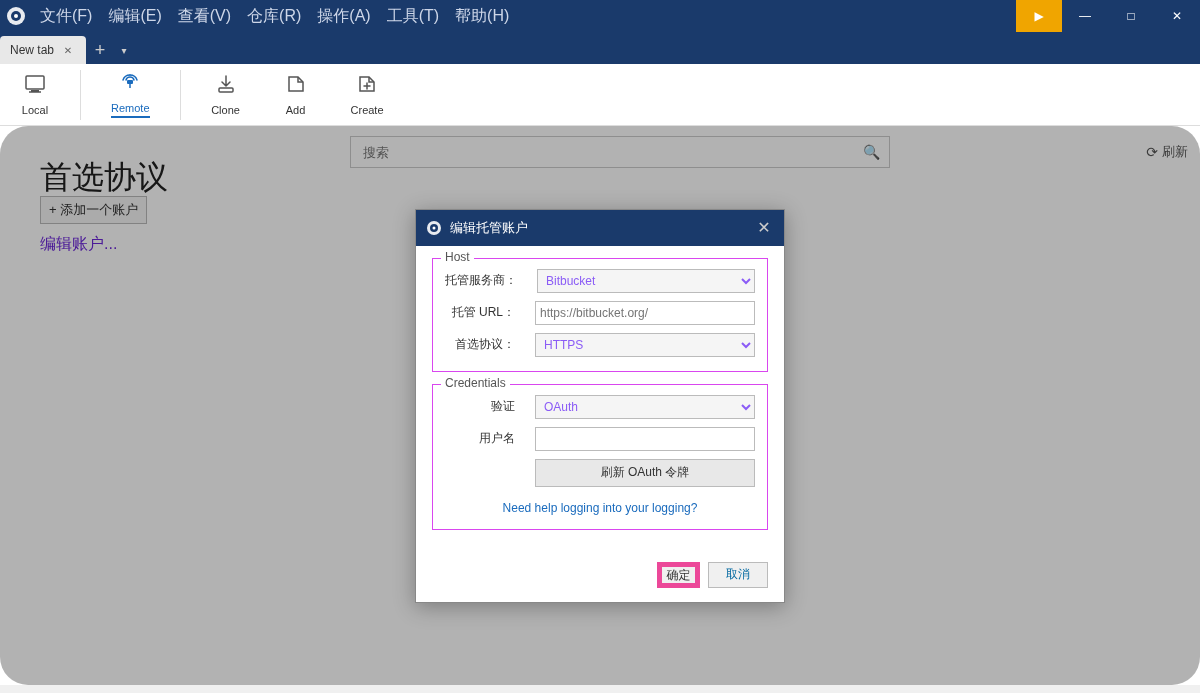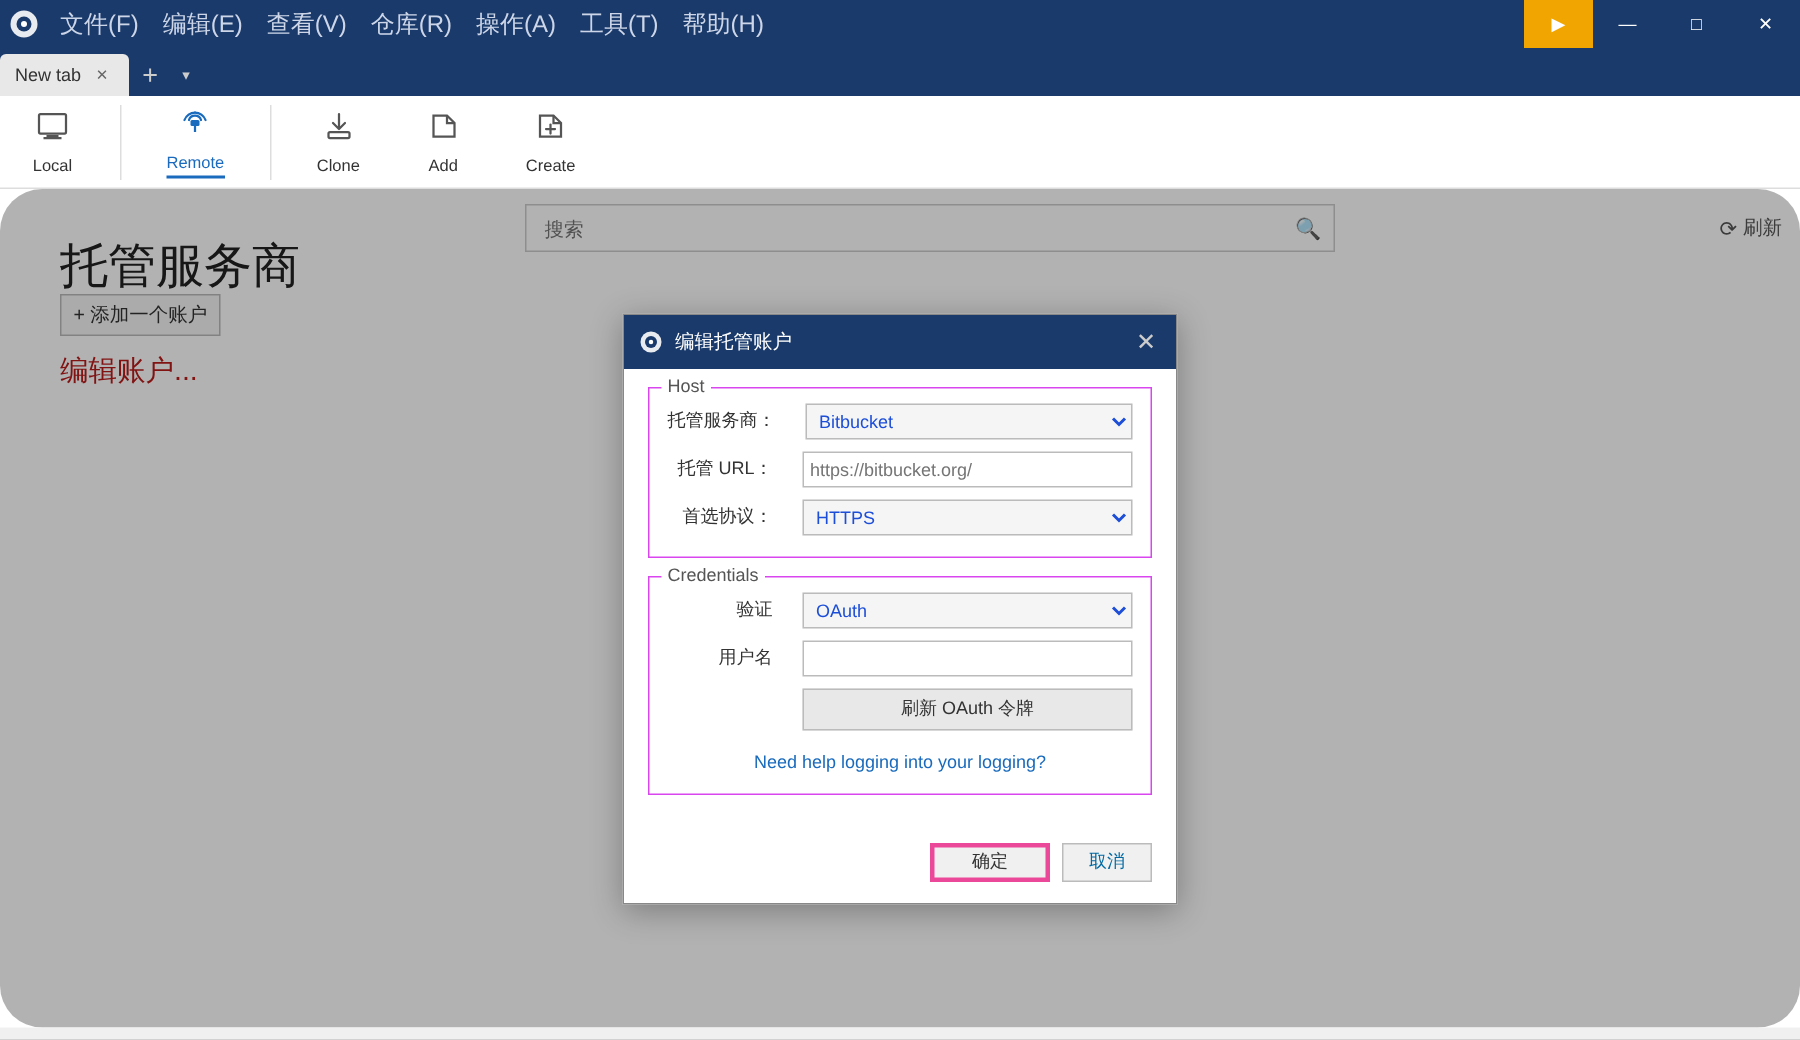--- a/index.html
+++ b/index.html
@@ -185,22 +185,22 @@
       gap: 6px;
       padding: 4px 8px;
       cursor: pointer;
       color: #333;
       font-size: 13px;
       border: 1px solid #bbb;
       background: #f5f5f5;
       width: fit-content;
     }
     .edit-accounts-link {
-      color: #b91c1c;
-      font-size: 19px;
+      color: #6d28d9;
+      font-size: 16px;
       cursor: pointer;
       margin-top: 10px;
       display: block;
     }
     .refresh-btn {
       display: flex;
       align-items: center;
       gap: 4px;
       color: #555;
       font-size: 13px;
@@ -290,21 +290,21 @@
       text-align: right;
       min-width: 70px;
     }
     .form-control {
       flex: 1;
       height: 24px;
       font-size: 12px;
       border: 1px solid #bbb;
       padding: 0 4px;
       background: #fff;
-      color: #1d4ed8;
+      color: #8b5cf6;
       outline: none;
     }
     select.form-control {
       background: #f5f5f5;
       cursor: pointer;
       appearance: auto;
     }
     .form-control.placeholder { color: #999; }
 
     
@@ -329,24 +329,24 @@
     }
 
     
     .dialog-footer {
       display: flex;
       justify-content: flex-end;
       gap: 8px;
       padding: 8px 16px 14px;
     }
     .btn-ok {
-      width: 80px;
+      width: 43px;
       height: 26px;
       background: #f0f0f0;
-      border: 3px solid #ec4899;
+      border: 5px solid #ec4899;
       font-size: 12px;
       color: #333;
       cursor: pointer;
     }
     .btn-cancel {
       width: 60px;
       height: 26px;
       background: #f0f0f0;
       border: 1px solid #bbb;
       font-size: 12px;
@@ -443,21 +443,21 @@
         <path d="M13 4v5h5" stroke="#555" stroke-width="1.5" fill="none"></path>
         <line x1="8" y1="13" x2="14" y2="13" stroke="#555" stroke-width="1.5" stroke-linecap="round"></line>
         <line x1="11" y1="10" x2="11" y2="16" stroke="#555" stroke-width="1.5" stroke-linecap="round"></line>
       </svg>
     </span>
     <span class="label">Create</span>
   </div>
 </div>
 
 <div class="main-content">
-  <h1 class="page-title">托管服务商</h1>
+  <h1 class="page-title">首选协议</h1>
 
   <div class="left-panel">
     <div style="height: 50px;"></div>
     <button class="add-account-btn">+ 添加一个账户</button>
     <span class="edit-accounts-link">编辑账户...</span>
   </div>
 
   <div style="position: absolute; top: 10px; left: 350px; right: 8px; display: flex; align-items: center; justify-content: space-between;">
     <div class="search-box">
       <input type="text" class="form-control" style="border: none; height: 100%; flex: 1 1 0%;" placeholder="搜索">

